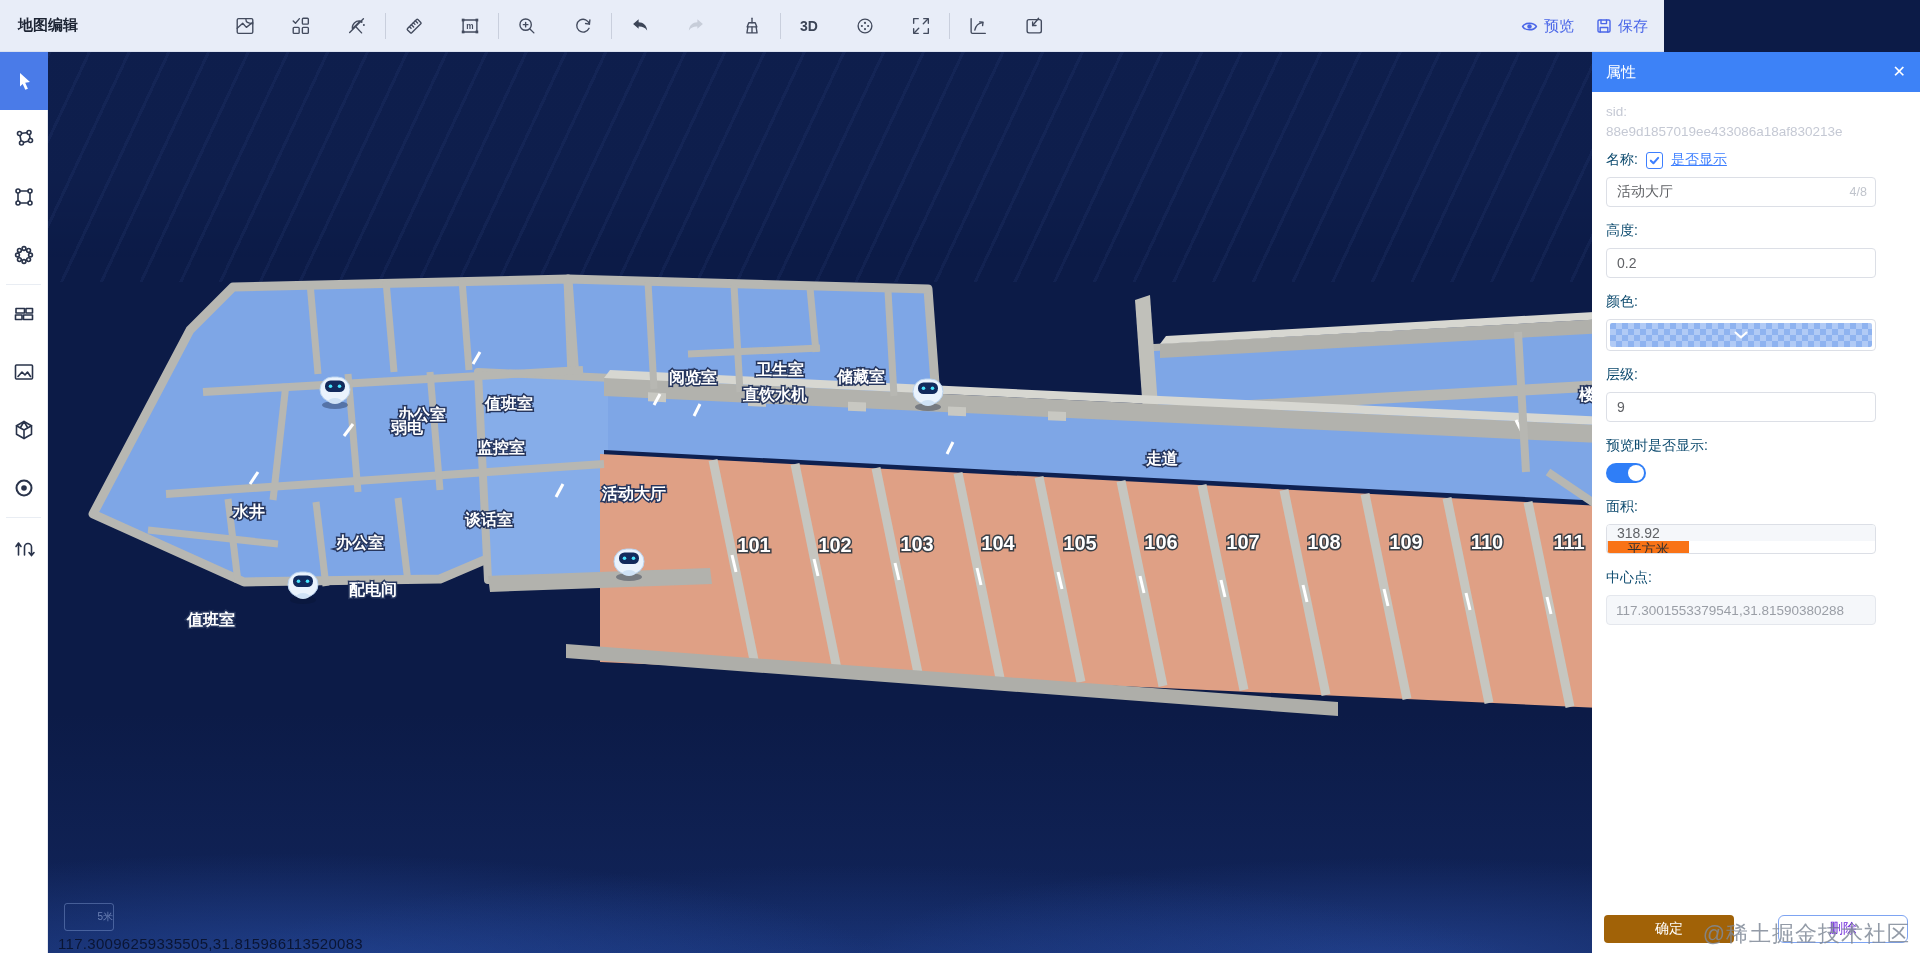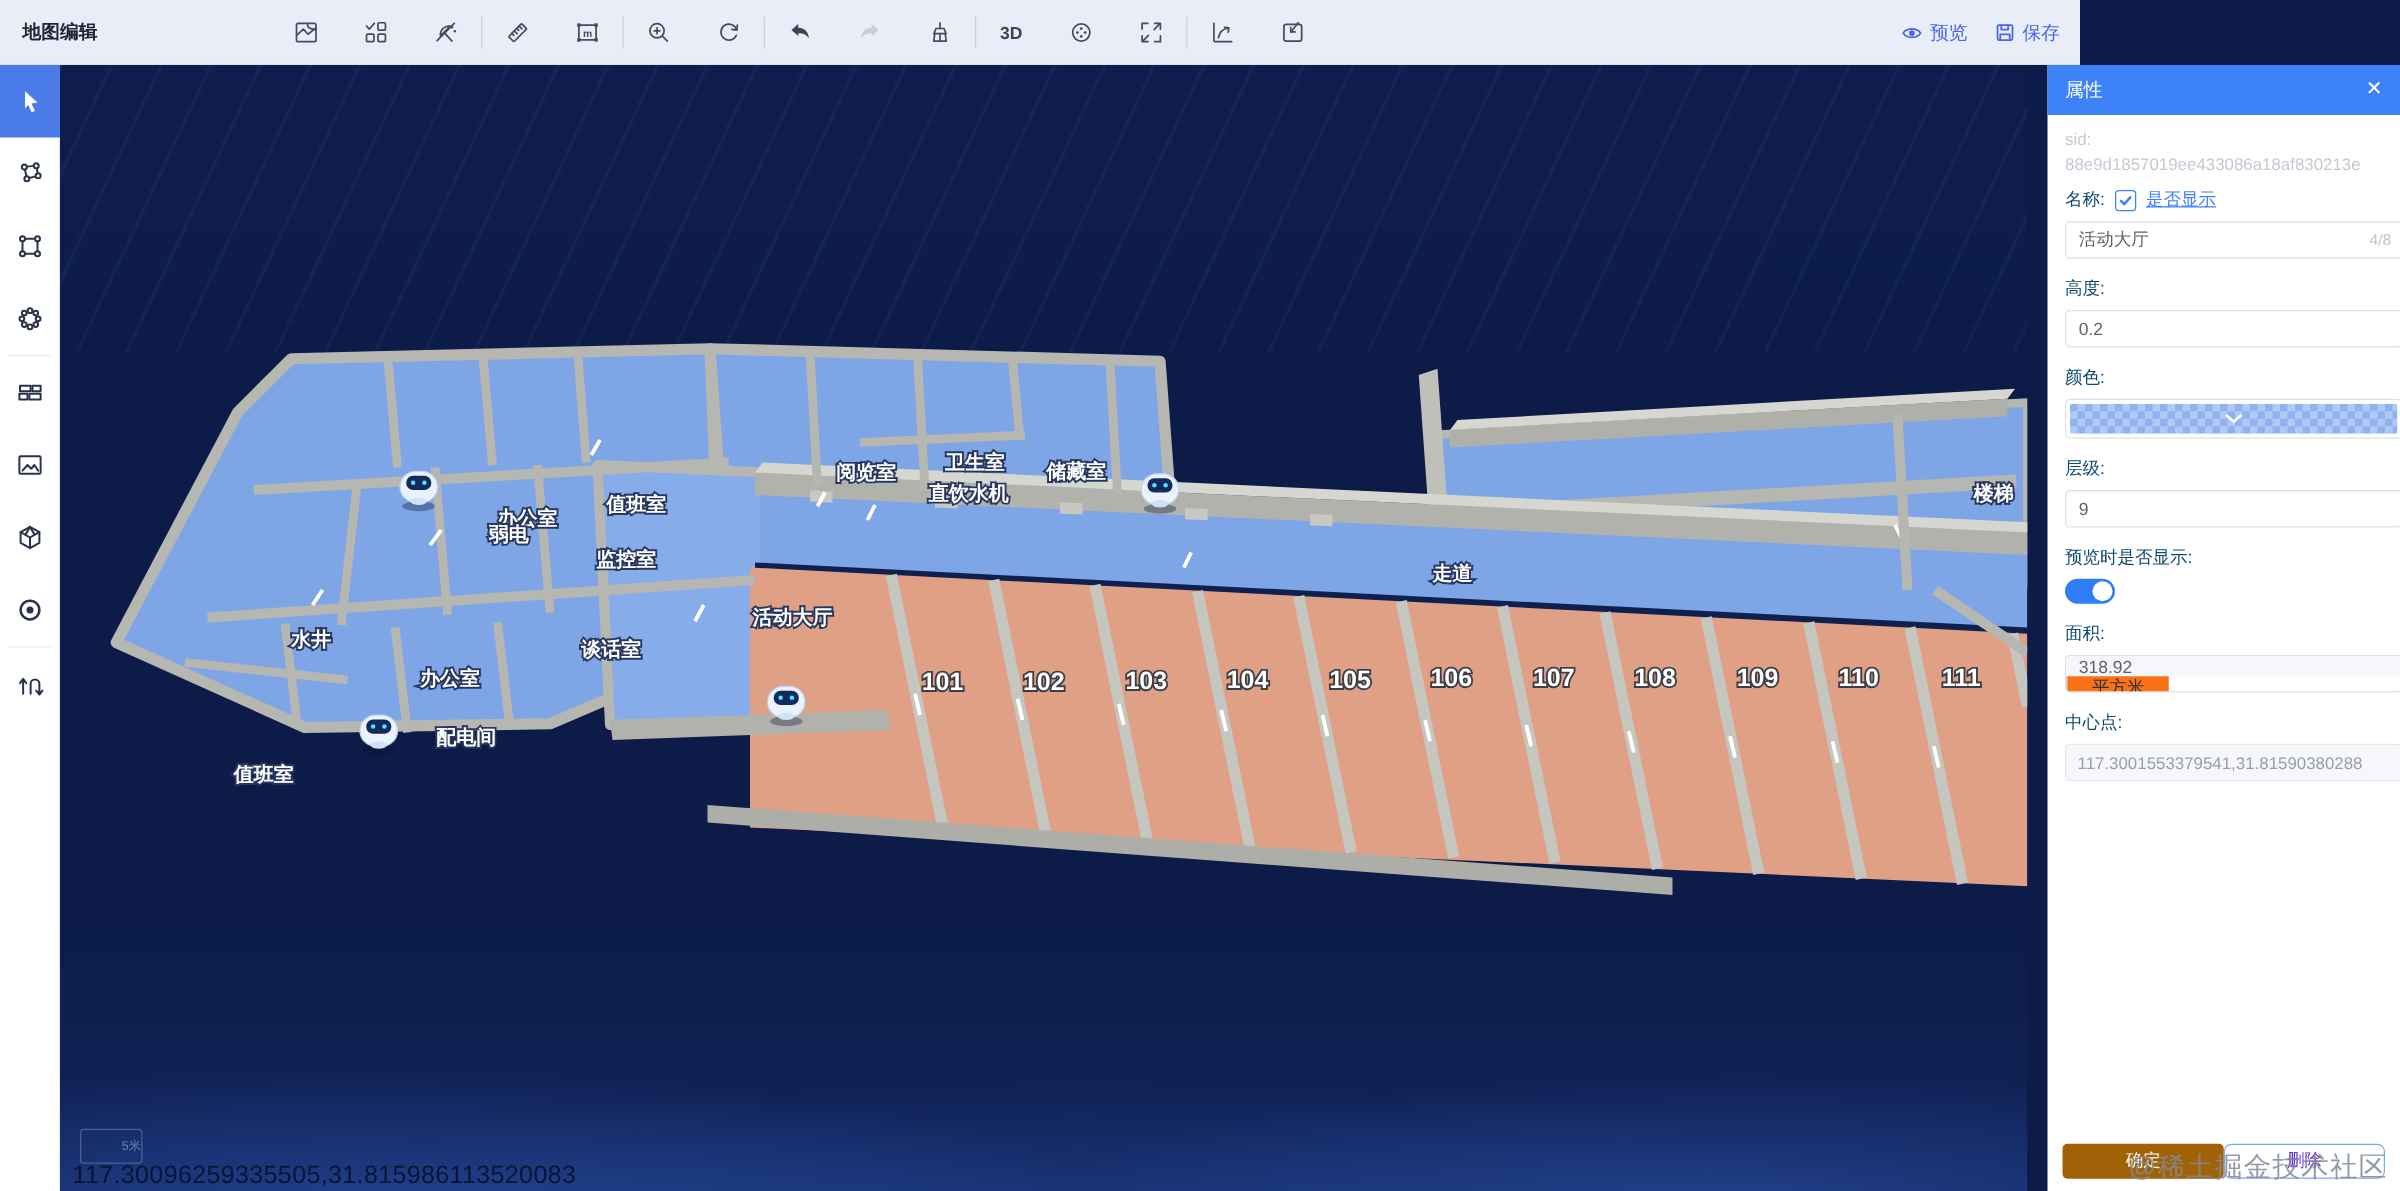--- a/index.html
+++ b/index.html
@@ -45,24 +45,24 @@
       linear-gradient(180deg, rgba(25,50,120,0) 0%, rgba(28,56,130,.35) 100%);
   }
   #map-svg { position:absolute; left:0; top:0; width:1574px; height:901px; }
   .room-label { font-family:"Liberation Sans", sans-serif; font-weight:bold; font-size:16px;
     fill:#ffffff; stroke:#26365e; stroke-width:3px; paint-order:stroke; text-anchor:middle; }
   .num-label { font-family:"Liberation Sans", sans-serif; font-weight:bold; font-size:20px;
     fill:#ffffff; stroke:#3a3f46; stroke-width:3px; paint-order:stroke; text-anchor:middle; }
   .scale-box { position:absolute; left:16px; bottom:22px; width:50px; height:28px;
     border:1px solid rgba(150,175,230,.38); border-radius:3px; display:flex; align-items:center;
     justify-content:flex-end; font-size:10px; color:rgba(175,195,238,.55); }
-  .coords { position:absolute; left:10px; bottom:1px; font-size:20px; color:#0a1534; letter-spacing:.3px;margin-top:44px; }
+  .coords { position:absolute; left:10px; bottom:1px; font-size:15px; color:#0a1534; letter-spacing:.3px;margin-top:44px; }
 
   
-  .panel { position:absolute; right:0; top:52px; width:282px; bottom:0; background:#ffffff; z-index:20;margin-left:36px; }
+  .panel { position:absolute; right:0; top:52px; width:328px; bottom:0; background:#ffffff; z-index:20;margin-left:36px; }
   .panel-header { height:40px; background:#3d82f7; color:#fff; display:flex; align-items:center;
     justify-content:space-between; padding:0 14px; font-size:15px; }
   .panel-close { cursor:pointer; font-size:16px; line-height:1; }
   .panel-body { padding:10px 14px 0 14px; }
   .sid { color:#c5c9d4; font-size:13.5px; line-height:1.45; word-break:break-all; }
   .frow { display:flex; align-items:center; gap:8px; margin-top:10px; }
   .flabel { font-size:14px; color:#0c4a6e; }
   .flabel.mt { margin-top:15px; }
   .checkbox { width:17px; height:17px; border:1.5px solid #3d7fff; border-radius:3px; background:#fff;
     display:flex; align-items:center; justify-content:center; cursor:pointer; }

